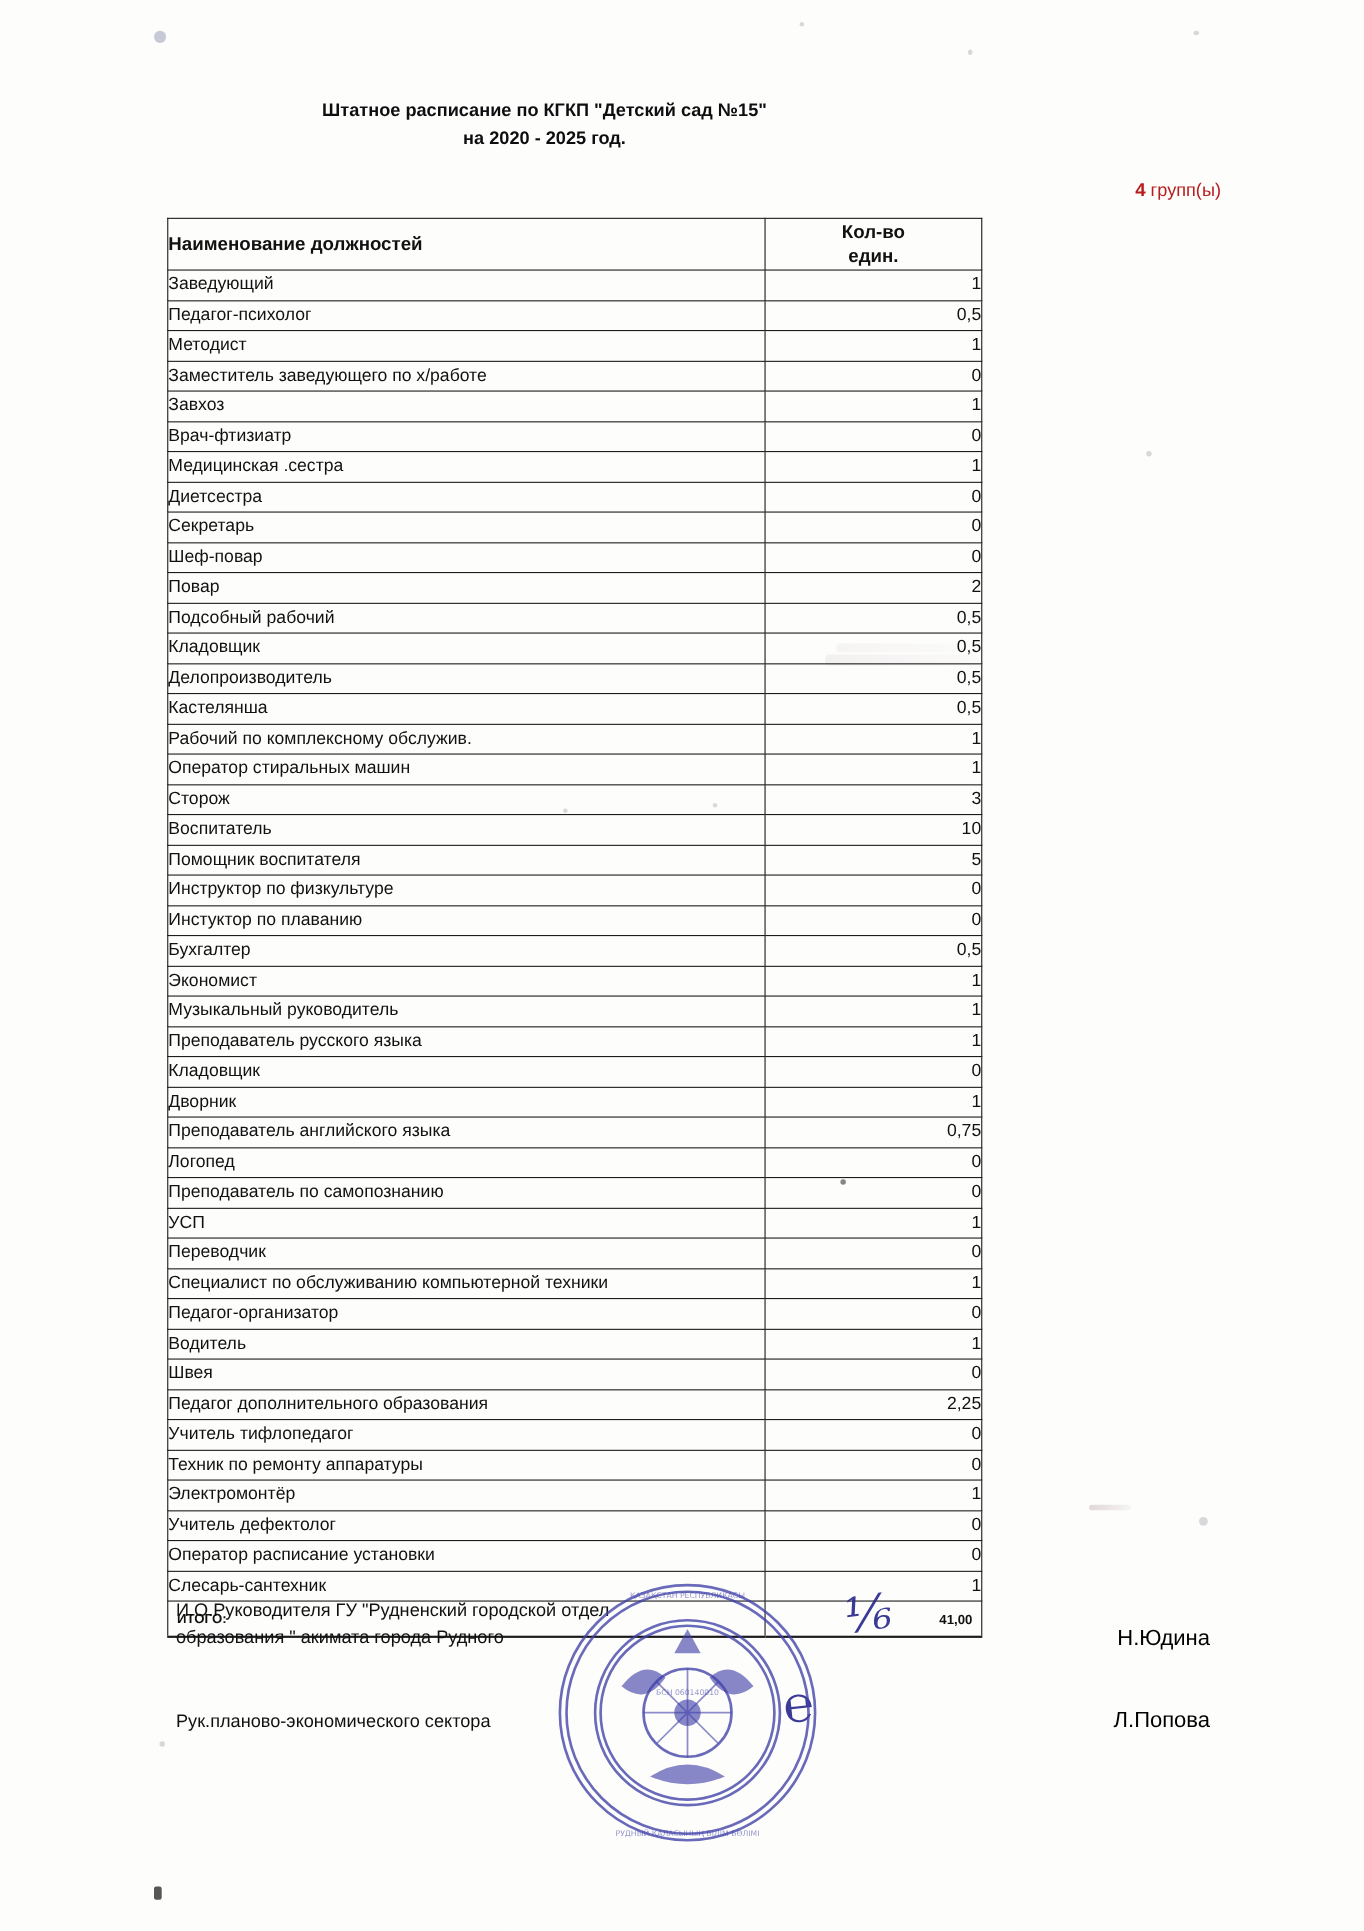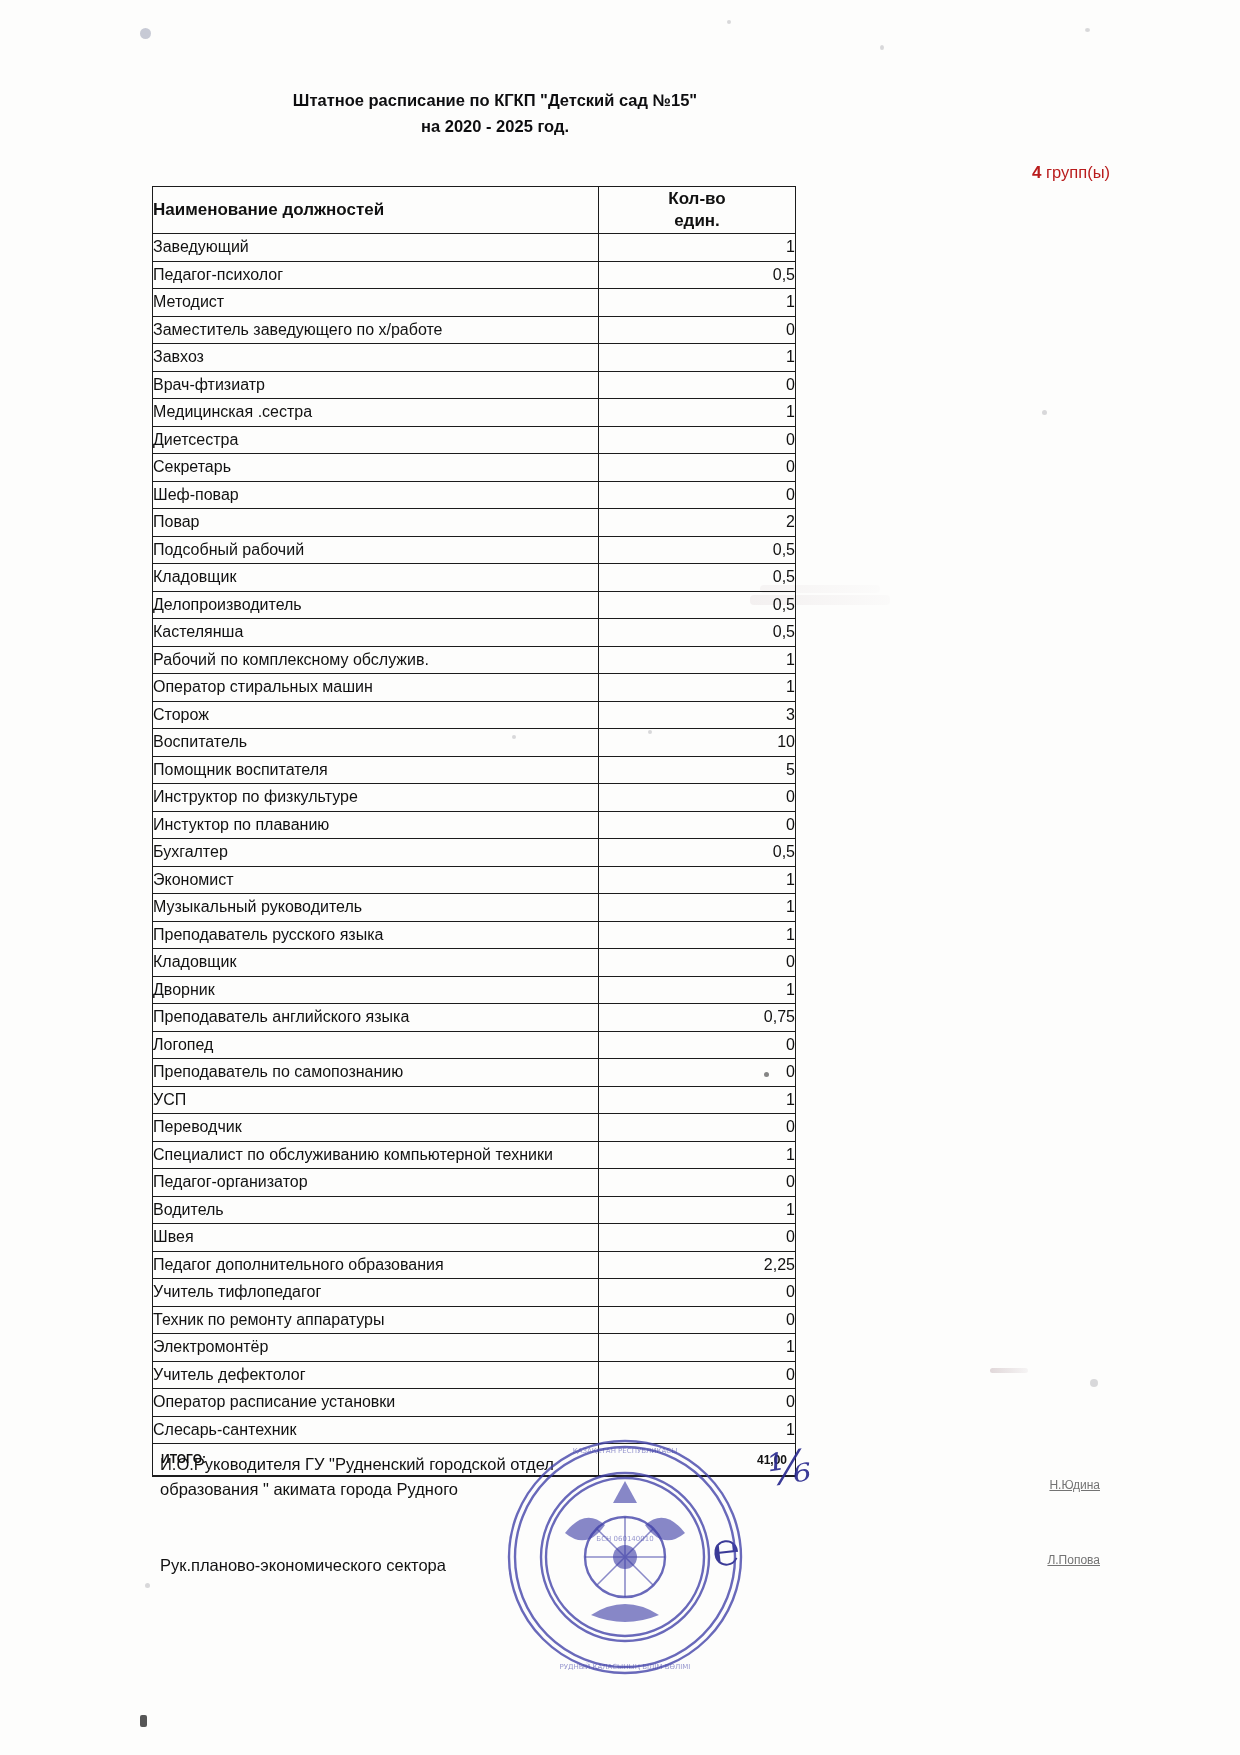--- a/index.html
+++ b/index.html
@@ -46,22 +46,22 @@
     font-size: 16.5px;
     color: #b91c1c;
   }
   .groups-line b {
     font-weight: bold;
     font-size: 17px;
   }
   table.staff {
     position: absolute;
     left: 152px;
-    top: 186px;
-    width: 644px;
+    top: 198px;
+    width: 741px;
     border-collapse: collapse;
     font-size: 16px;
     background: transparent;
   }
   table.staff th, table.staff td {
     border: 1px solid #1c1c1c;
     padding: 0;
   }
   th.head-name {
     text-align: left;
@@ -113,23 +113,22 @@
     left: 160px;
     font-size: 16.5px;
     color: #111;
     line-height: 1.5;
   }
   .sig1 { top: 1452px; width: 560px; }
   .sig2 { top: 1553px; width: 470px; }
   .sign-name {
     position: absolute;
     right: 140px;
-    font-size: 12px;
-    color: #737373;
-    text-decoration: underline;
+    font-size: 20px;
+    color: #000000;
   }
   .name1 { top: 1478px; }
   .name2 { top: 1553px; }
 
   
   .stamp {
     position: absolute;
     left: 505px;
     top: 1437px;
     width: 240px;

